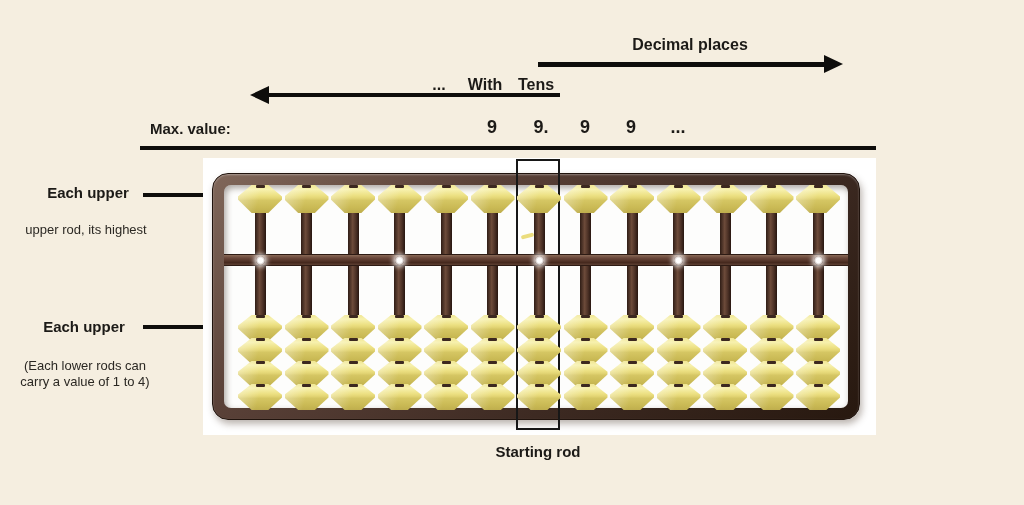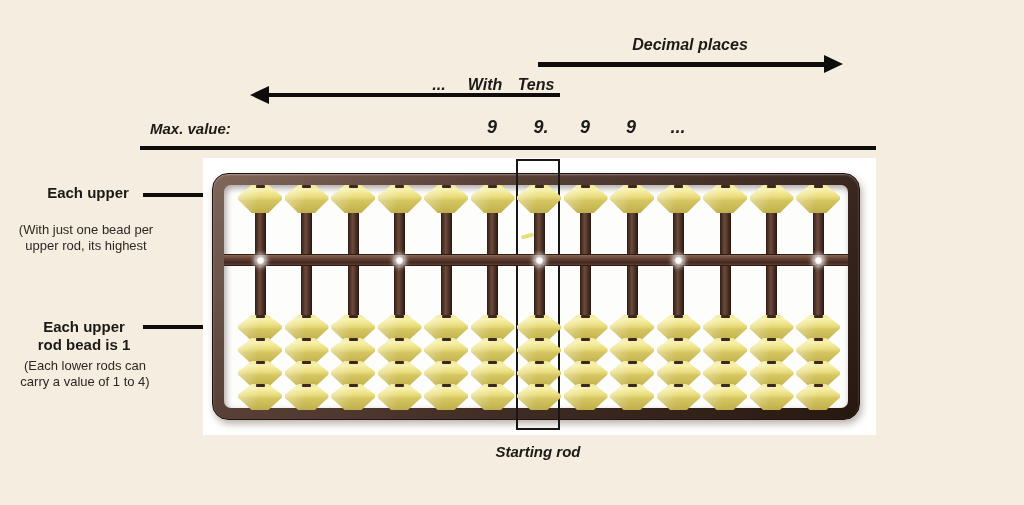--- a/index.html
+++ b/index.html
@@ -2,21 +2,21 @@
 <html><head>
 <meta charset="utf-8">
 <style>
   html,body{margin:0;padding:0;}
   body{
     width:1024px;height:505px;position:relative;overflow:hidden;
     background:#f5eee0;
     font-family:"Liberation Sans",sans-serif;
     color:#1c1a17;
   }
-  .abs{position:absolute;font-style:italic;}
+  .abs{position:absolute;}
   .b{font-weight:bold;}
   .ctr{transform:translateX(-50%);white-space:nowrap;}
 
   
   .rule{position:absolute;background:#0e0d0b;}
   .head-right{position:absolute;width:0;height:0;border-top:9px solid transparent;border-bottom:9px solid transparent;border-left:19px solid #0e0d0b;}
   .head-left{position:absolute;width:0;height:0;border-top:9px solid transparent;border-bottom:9px solid transparent;border-right:19px solid #0e0d0b;}
 
   .lbl-big{font-size:16px;font-weight:bold;}
   .digit{font-size:18px;font-weight:bold;}
@@ -99,31 +99,29 @@
 <div class="abs ctr digit" style="left:585px;top:117px;">9</div>
 <div class="abs ctr digit" style="left:631px;top:117px;">9</div>
 <div class="abs ctr digit" style="left:678px;top:117px;">...</div>
 
 <div class="rule" style="left:140px;top:146px;width:736px;height:4px;"></div>
 
 <div class="ann-title" style="left:13px;top:184px;width:150px;">
   <div>Each upper</div>
 </div>
 <div class="ann-note" style="left:1px;top:222px;width:170px;">
-  <div>(With just one bead per</div>
   <div>upper rod, its highest</div>
 </div>
 <div>
   <div class="rule" style="left:143px;top:193px;width:76px;height:4px;"></div>
   <div class="head-right" style="left:218px;top:186px;"></div>
 </div>
 
 <div class="ann-title" style="left:9px;top:318px;width:150px;">
   <div>Each upper</div>
-  <div>rod bead is 1</div>
 </div>
 <div class="ann-note" style="left:-5px;top:358px;width:180px;">
   <div>(Each lower rods can</div>
   <div>carry a value of 1 to 4)</div>
 </div>
 <div>
   <div class="rule" style="left:143px;top:325px;width:74px;height:4px;"></div>
 
   <div class="head-right" style="left:216px;top:318px;"></div>
 </div>

